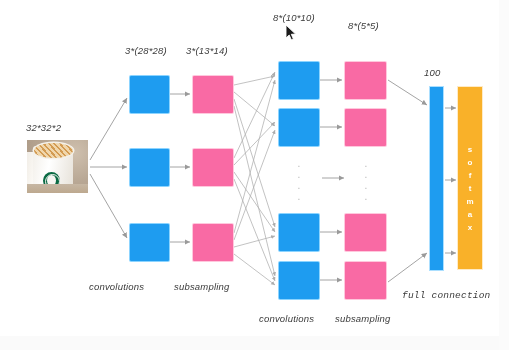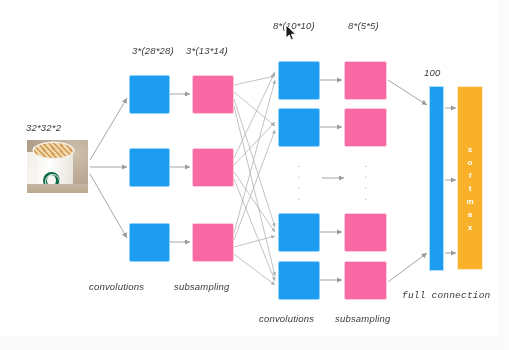--- a/index.html
+++ b/index.html
@@ -155,23 +155,23 @@
       <line x1="388" y1="80" x2="427" y2="105" marker-end="url(#ah)"></line>
       <line x1="388" y1="282" x2="427" y2="253" marker-end="url(#ah)"></line>
 
       <line x1="445" y1="108" x2="456" y2="108" marker-end="url(#ah)"></line>
       <line x1="445" y1="180" x2="456" y2="180" marker-end="url(#ah)"></line>
       <line x1="445" y1="253" x2="456" y2="253" marker-end="url(#ah)"></line>
     </g>
   </svg>
 
   <div class="lbl" style="left:26px;top:122px;">32*32*2</div>
-  <div class="lbl" style="left:132px;top:45px;">3*(28*28)</div>
+  <div class="lbl" style="left:125px;top:45px;">3*(28*28)</div>
   <div class="lbl" style="left:186px;top:45px;">3*(13*14)</div>
-  <div class="lbl" style="left:273px;top:20px;font-style:italic;">8*(10*10)</div>
+  <div class="lbl" style="left:273px;top:12px;font-style:italic;">8*(10*10)</div>
   <div class="lbl" style="left:348px;top:20px;">8*(5*5)</div>
   <div class="lbl" style="left:424px;top:67px;">100</div>
 
   <div class="lbl" style="left:89px;top:281px;">convolutions</div>
   <div class="lbl" style="left:174px;top:281px;">subsampling</div>
   <div class="lbl" style="left:259px;top:313px;">convolutions</div>
   <div class="lbl" style="left:335px;top:313px;">subsampling</div>
   <div class="lbl" style="left:402px;top:290px;font-family:Liberation Mono, monospace;">full connection</div>
 
   <div class="thumb" style="left:27px;top:140px;width:61px;height:53px;">

